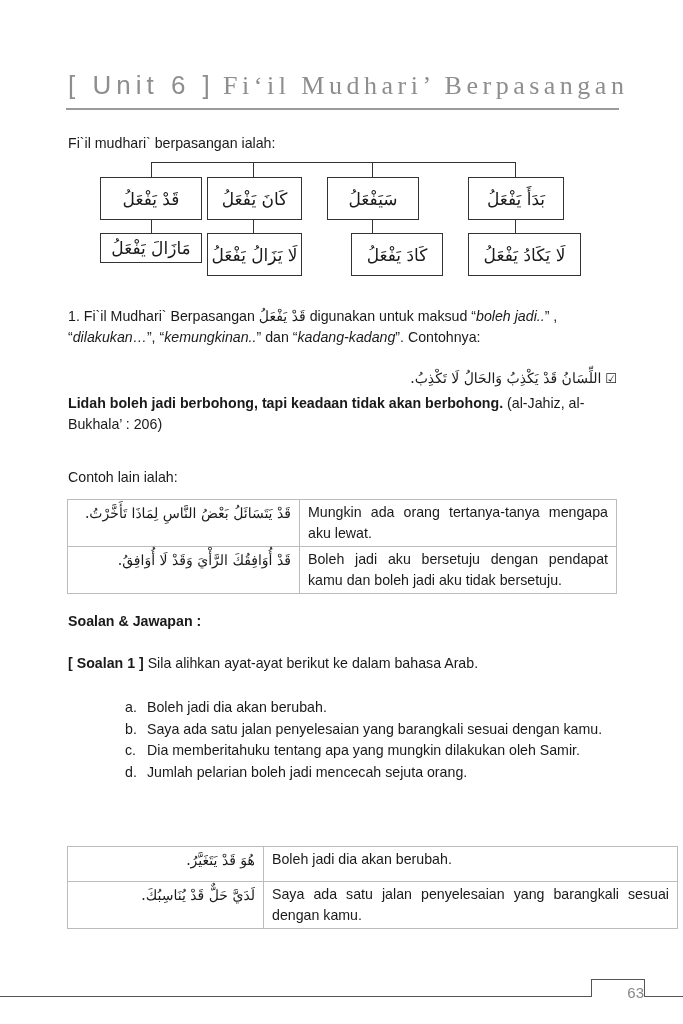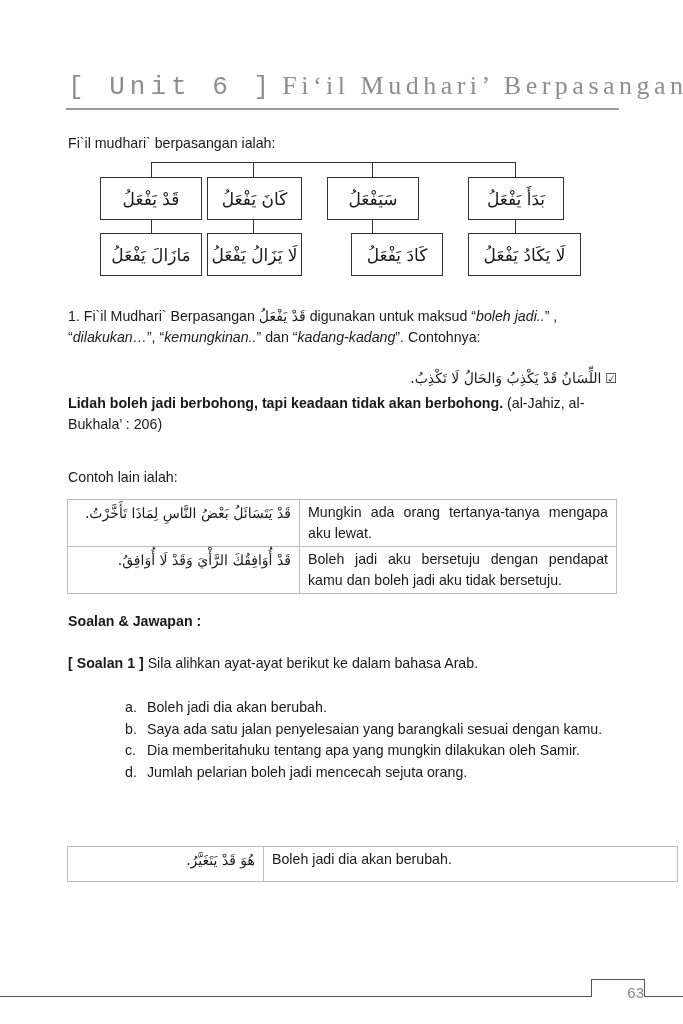--- a/index.html
+++ b/index.html
@@ -1,20 +1,20 @@
 <!DOCTYPE html>
 <html><head>
 <meta charset="utf-8">
 <style>
   html, body { margin:0; padding:0; background:#fff; }
   body { width:683px; height:1024px; position:relative; overflow:hidden;
          font-family:"Liberation Sans", sans-serif; color:#1a1a1a; }
   .abs { position:absolute; }
   .title { left:68px; top:70px; font-size:26px; color:#8e8e8e; white-space:nowrap; letter-spacing:1px; }
-  .title .unit { font-family:Liberation Mono, monospace; letter-spacing:5px; }
+  .title .unit { font-family:Liberation Sans, sans-serif; letter-spacing:5px; }
   .title .name { font-family:"Liberation Serif", serif; letter-spacing:4.5px; }
   .title-rule { left:66px; top:108px; width:553px; height:0; border-top:2px solid #9a9a9a; }
   .p { font-size:14.2px; line-height:21px; }
   .ar { font-family:"DejaVu Serif", serif; direction:rtl; unicode-bidi:embed; }
   .box { position:absolute; border:1.3px solid #333; box-sizing:border-box; display:flex;
          align-items:center; justify-content:center; font-size:17px; }
   .vline { position:absolute; width:0; border-left:1.3px solid #333; }
   .hline { position:absolute; height:0; border-top:1.3px solid #333; }
   table.t { position:absolute; border-collapse:collapse; font-size:14.2px; }
   table.t td { border:1px solid #bcbcbc; vertical-align:top; padding:2px 8px; line-height:21px; }
@@ -49,21 +49,21 @@
   <div class="box ar" style="left:100px; top:177px; width:102px; height:43px;">قَدْ يَفْعَلُ</div>
   <div class="box ar" style="left:207px; top:177px; width:95px; height:43px;">كَانَ يَفْعَلُ</div>
   <div class="box ar" style="left:327px; top:177px; width:92px; height:43px;">سَيَفْعَلُ</div>
   <div class="box ar" style="left:468px; top:177px; width:96px; height:43px;">بَدَأَ يَفْعَلُ</div>
 
   <div class="vline" style="left:151px; top:220px; height:13px;"></div>
   <div class="vline" style="left:253px; top:220px; height:13px;"></div>
   <div class="vline" style="left:372px; top:220px; height:13px;"></div>
   <div class="vline" style="left:515px; top:220px; height:13px;"></div>
 
-  <div class="box ar" style="left:100px; top:233px; width:102px; height:43px;">مَازَالَ يَفْعَلُ</div>
+  <div class="box ar" style="left:100px; top:233px; width:102px; height:30px;">مَازَالَ يَفْعَلُ</div>
   <div class="box ar" style="left:207px; top:233px; width:95px; height:43px;">لَا يَزَالُ يَفْعَلُ</div>
   <div class="box ar" style="left:327px; top:233px; width:92px; height:43px;margin-left:24px;">كَادَ يَفْعَلُ</div>
   <div class="box ar" style="left:468px; top:233px; width:113px; height:43px;">لَا يَكَادُ يَفْعَلُ</div>
 </div>
 
 <div class="abs p" style="left:68px; top:306px; width:550px;">
   <span>1. Fi`il Mudhari` Berpasangan</span>
   <span class="ar" style="font-size:14px;">قَدْ يَفْعَلُ</span>
   <span>digunakan untuk maksud “</span><i>boleh jadi..</i><span>” , “</span><i>dilakukan…</i><span>”, “</span><i>kemungkinan..</i><span>” dan “</span><i>kadang-kadang</i><span>”. Contohnya:</span>
 </div>
@@ -103,18 +103,22 @@
   <li><span class="mk">c.</span><span>Dia memberitahuku tentang apa yang mungkin dilakukan oleh Samir.</span></li>
   <li><span class="mk">d.</span><span>Jumlah pelarian boleh jadi mencecah sejuta orang.</span></li>
 </ul>
 
 <table class="t" style="left:67px; top:846px; width:611px;">
   <tbody>
       <tr style="height:35px;">
     <td class="arc" style="width:179px;">هُوَ قَدْ يَتَغَيَّرُ.</td>
     <td class="txt">Boleh jadi dia akan berubah.</td>
   </tr>
+  <tr style="height:44px;">
+    <td class="arc">لَدَيَّ حَلٌّ قَدْ يُنَاسِبُكَ.</td>
+    <td class="txt">Saya ada satu jalan penyelesaian yang barangkali sesuai dengan kamu.</td>
+  </tr>
 </tbody>
   </table>
 
 <div class="abs footer-rule-left"></div>
 <div class="abs page-tab">63</div>
 <div class="abs footer-rule-right"></div>
 
 </body></html>

